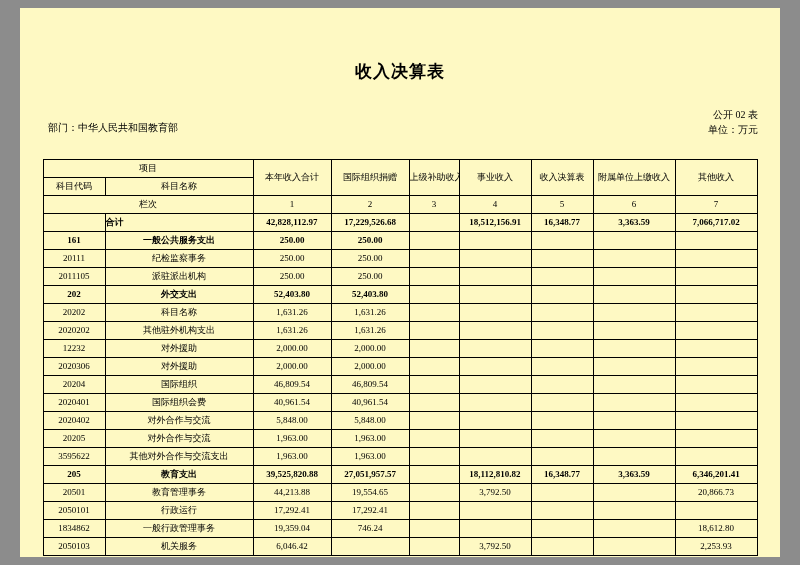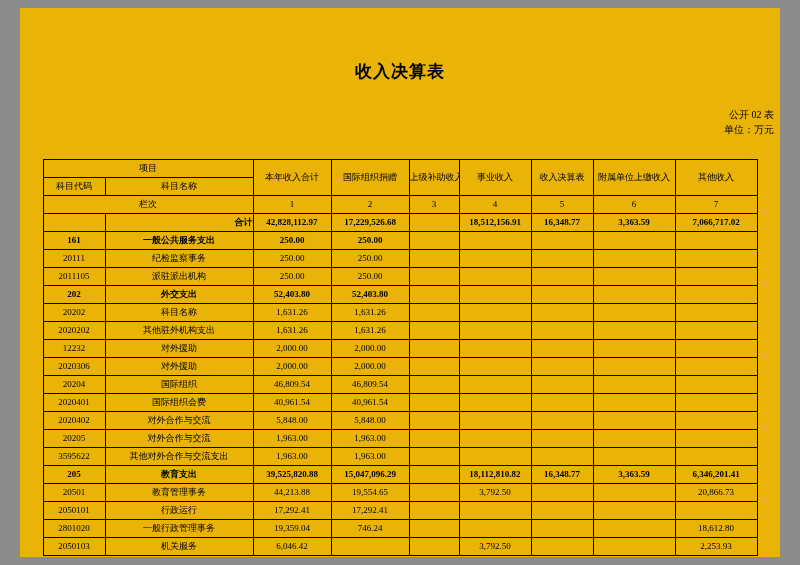--- a/index.html
+++ b/index.html
@@ -12,21 +12,21 @@
     background: #8c8c8c;
     font-family: "Liberation Serif", serif;
     overflow: hidden;
   }
   .page {
     position: absolute;
     left: 20px;
     top: 8px;
     width: 760px;
     height: 549px;
-    background: #eab308;
+    background: #fef9c3;
     box-sizing: border-box;
   }
   .doc-title {
     text-align: center;
     font-size: 17px;
     font-weight: bold;
     margin-top: 52px;
     letter-spacing: 1px;
   }
   .meta-row {
@@ -35,21 +35,21 @@
     height: 30px;
   }
   .meta-left {
     position: absolute;
     left: 28px;
     top: 8px;
     font-size: 10px;
   }
   .meta-right {
     position: absolute;
-    right: 6px;
+    right: 22px;
     top: -6px;
     font-size: 10px;
     text-align: right;
     line-height: 15px;
   }
   table.fin {
     border-collapse: collapse;
     margin: 16px auto;
     width: 714px;
     table-layout: fixed;
@@ -88,20 +88,21 @@
   }
 </style>
 </head>
 <body>
 
 <div class="page">
 
   <div class="doc-title">收入决算表</div>
 
   <div class="meta-row">
+    <div class="meta-left">部门：中华人民共和国教育部</div>
     <div class="meta-right">
       <div>公开 02 表</div>
       <div>单位：万元</div>
     </div>
   </div>
 
   <table class="fin">
     <colgroup>
       <col style="width:62px">
       <col style="width:148px">
@@ -135,21 +136,21 @@
         <td>3</td>
         <td>4</td>
         <td>5</td>
         <td>6</td>
         <td>7</td>
       </tr>
     </thead>
     <tbody id="table-body">
         <tr class="bold">
           <td class="code bold"></td>
-          <td class="lvl1 bold" style="text-align: right; padding-left: 0px;">合计</td>
+          <td class="lvl1 bold" style="text-align: left; padding-left: 0px;">合计</td>
           <td class="num bold">42,828,112.97</td>
           <td class="num bold">17,229,526.68</td>
           <td class="num bold"></td>
           <td class="num bold">18,512,156.91</td>
           <td class="num bold">16,348.77</td>
           <td class="num bold">3,363.59</td>
           <td class="num bold">7,066,717.02</td>
         </tr>
         <tr class="bold">
           <td class="code bold">161</td>
@@ -291,21 +292,21 @@
           <td class="num"></td>
           <td class="num"></td>
           <td class="num"></td>
           <td class="num"></td>
           <td class="num"></td>
         </tr>
         <tr class="bold">
           <td class="code bold">205</td>
           <td class="name lvl1 bold">教育支出</td>
           <td class="num bold">39,525,820.88</td>
-          <td class="num bold">15,047,096.29</td>
+          <td class="num bold">27,051,957.57</td>
           <td class="num bold"></td>
           <td class="num bold">18,112,810.82</td>
           <td class="num bold">16,348.77</td>
           <td class="num bold">3,363.59</td>
           <td class="num bold">6,346,201.41</td>
         </tr>
         <tr>
           <td class="code">20501</td>
           <td class="name lvl2">教育管理事务</td>
           <td class="num">44,213.88</td>
@@ -321,21 +322,21 @@
           <td class="name lvl3">行政运行</td>
           <td class="num">17,292.41</td>
           <td class="num">17,292.41</td>
           <td class="num"></td>
           <td class="num"></td>
           <td class="num"></td>
           <td class="num"></td>
           <td class="num"></td>
         </tr>
         <tr>
-          <td class="code">2801020</td>
+          <td class="code">1834862</td>
           <td class="name lvl3">一般行政管理事务</td>
           <td class="num">19,359.04</td>
           <td class="num">746.24</td>
           <td class="num"></td>
           <td class="num"></td>
           <td class="num"></td>
           <td class="num"></td>
           <td class="num">18,612.80</td>
         </tr>
         <tr>

